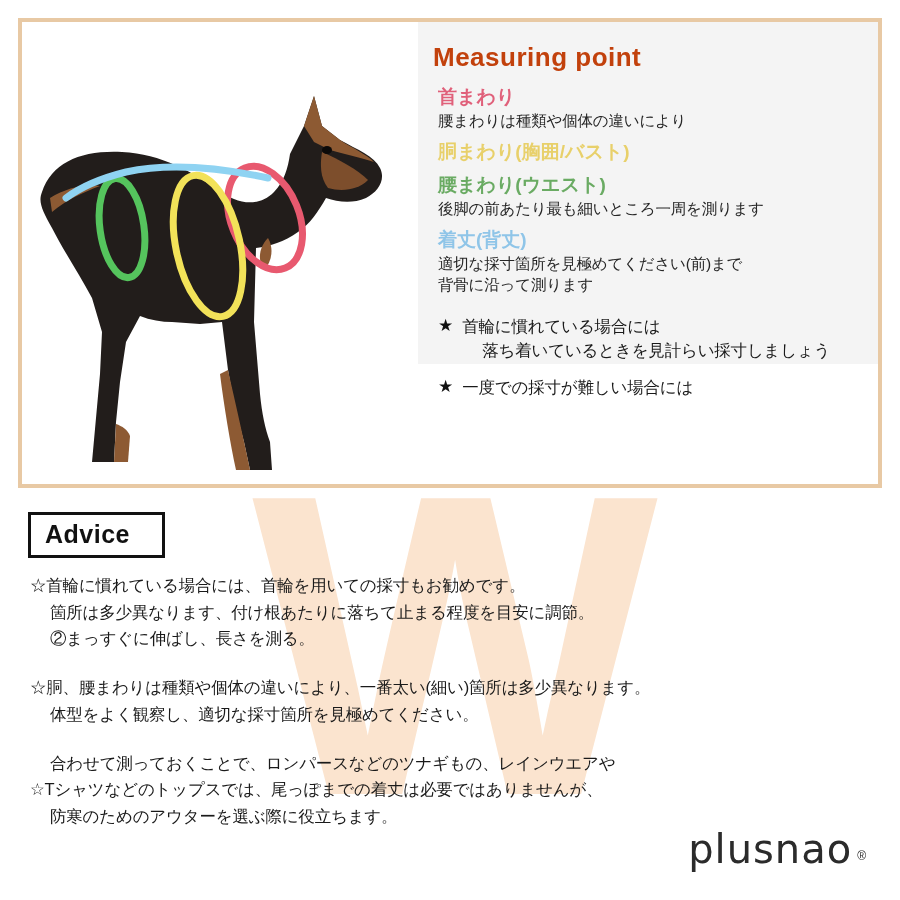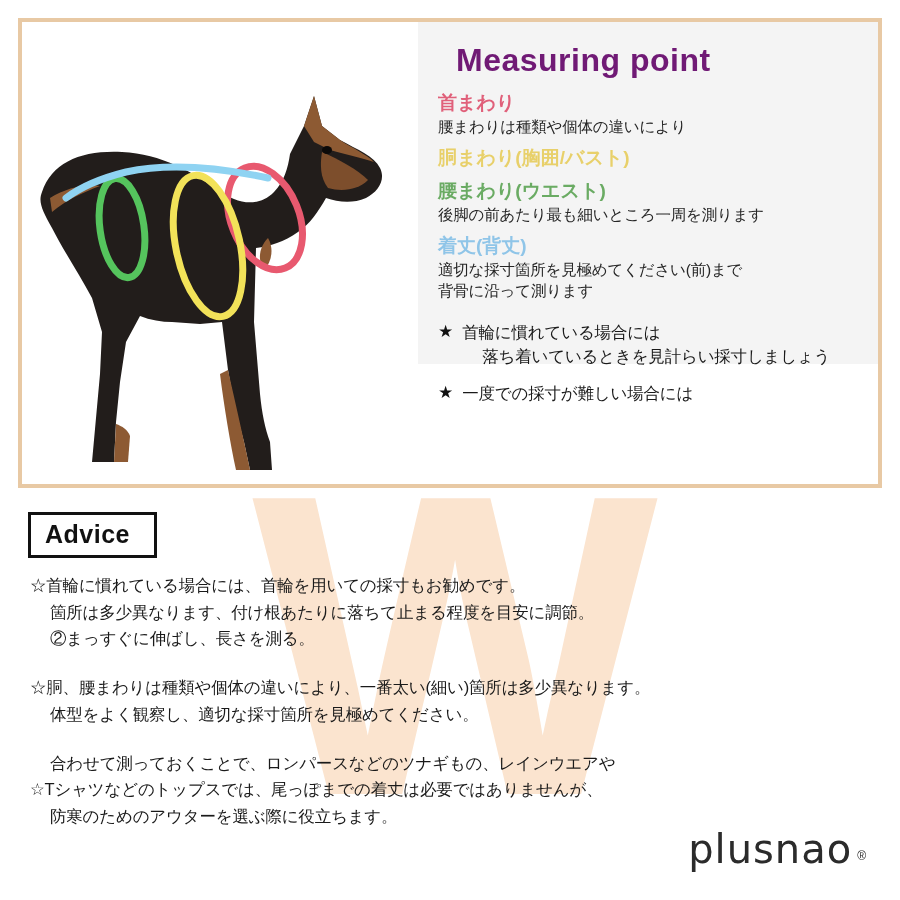--- a/index.html
+++ b/index.html
@@ -62,24 +62,24 @@
     right: 0;
     height: 342px;
     background: #f4f4f4;
     z-index: 0;
   }
   .info-inner {
     position: relative;
     z-index: 1;
   }
   .mp-title {
-    font-size: 32px;
-    font-weight: 700;
-    color: #701a75;
-    margin: 6px 0 12px 24px;
+    font-size: 26px;
+    font-weight: 700;
+    color: #c2410c;
+    margin: 6px 0 12px 1px;
     letter-spacing: 0.5px;
   }
   .mp-item {
     margin: 0 0 9px 6px;
   }
   .mp-label {
     font-size: 19px;
     font-weight: 700;
     line-height: 1.25;
     margin-bottom: 1px;
@@ -116,21 +116,21 @@
     line-height: 1.5;
     letter-spacing: -0.2px;
   }
 
   
   .advice-box {
     position: absolute;
     left: 28px;
     top: 512px;
     border: 3px solid #111;
-    padding: 5px 24px 6px 14px;
+    padding: 5px 32px 6px 14px;
     background: #fff;
     z-index: 3;
   }
   .advice-box span {
     font-size: 25px;
     font-weight: 700;
     color: #111;
     letter-spacing: 0.5px;
   }
 

